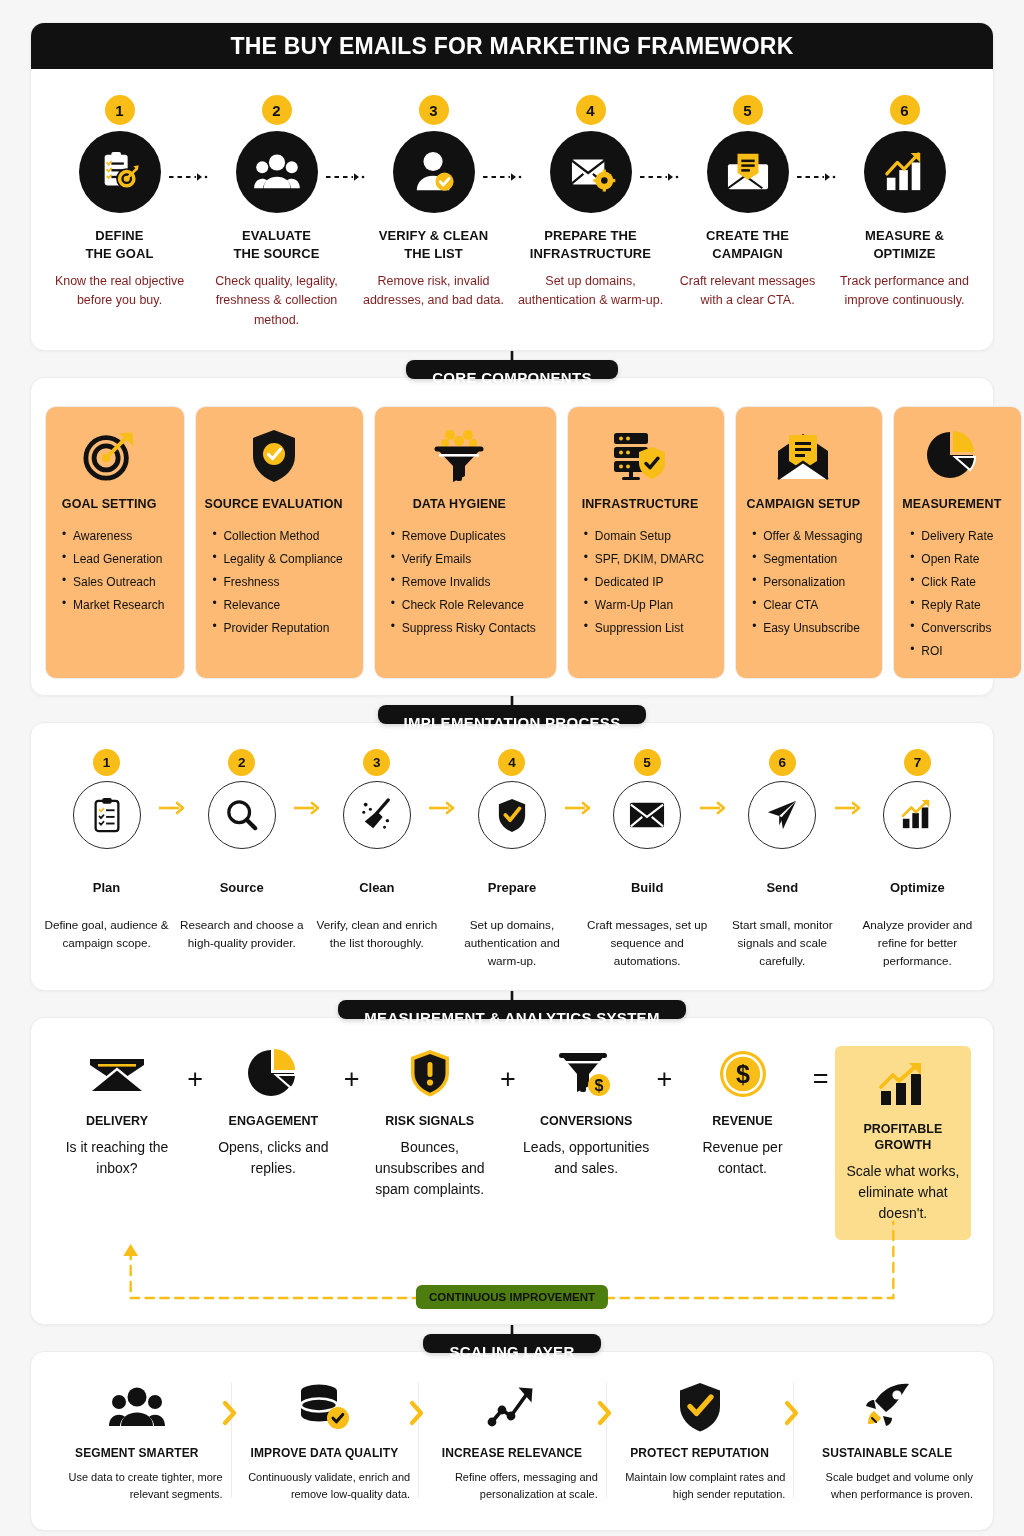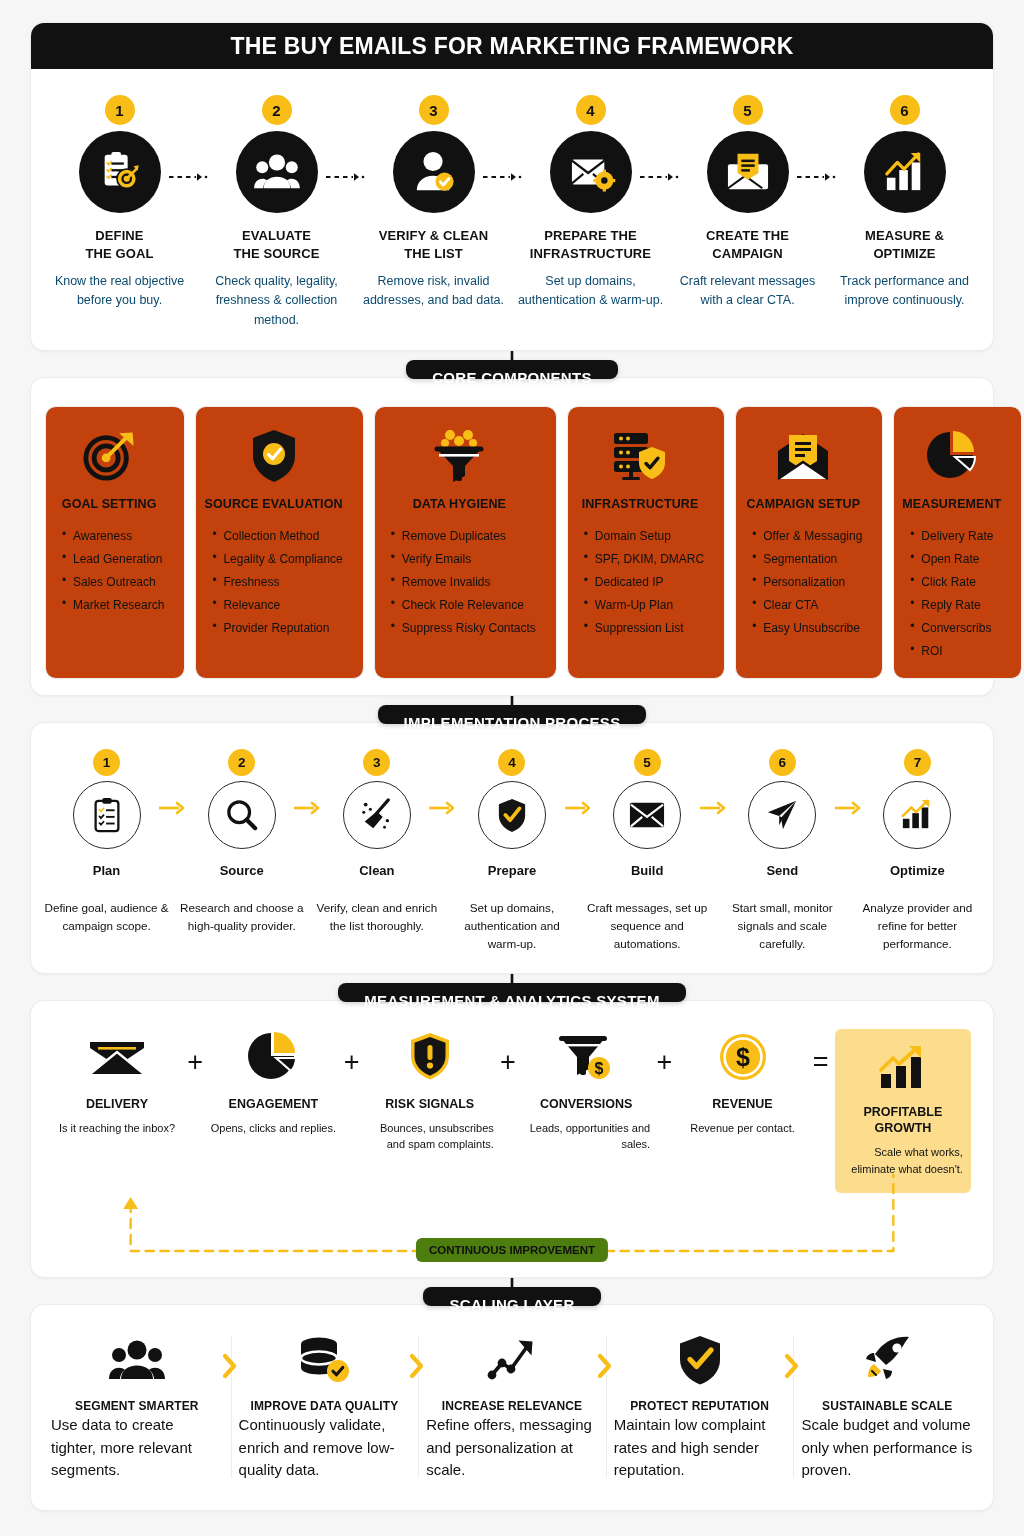--- a/index.html
+++ b/index.html
@@ -113,39 +113,39 @@
     font-weight: bold;
     text-align: center;
     line-height: 1.35;
     letter-spacing: .1px;
   }
   .stage-desc {
     margin-top: 10px;
     font-size: 12.5px;
     text-align: center;
     line-height: 1.55;
-    color: #0c4a6e;
+    color: #7f1d1d;
   }
   .stage-sep {
     position: absolute;
     top: 77px;
     right: -10px;
     width: 40px;
     display: flex; justify-content: center;
   }
 
   
   .comp-grid {
     display: flex;
     gap: 10px;
     padding: 28px 14px 16px 14px;
   }
   .comp-card {
     flex: 1 1 0;
-    background: #c2410c;
+    background: #fdba74;
     border: 1px solid #ececec;
     border-radius: 11px;
     padding: 18px 20px 16px 8px;
     display: flex;
     flex-direction: column;
     align-items: center;
   }
   .comp-icon { height: 62px; display: flex; align-items: center; justify-content: center; }
   .comp-title {
     margin-top: 10px;
@@ -195,21 +195,21 @@
     margin-bottom: 5px;
   }
   .impl-circle {
     width: 68px; height: 68px;
     border-radius: 50%;
     background: #ffffff;
     border: 1.4px solid #2a2a2a;
     display: flex; align-items: center; justify-content: center;
   }
   .impl-title {
-    margin-top: 14px;
+    margin-top: 31px;
     font-size: 13px;
     font-weight: bold;
     text-align: center;
   }
   .impl-desc {
     margin-top: 21px;
     font-size: 11.7px;
     line-height: 1.52;
     text-align: center;
   }
@@ -237,23 +237,23 @@
   .meas-icon { height: 56px; display: flex; align-items: center; justify-content: center; }
   .meas-title {
     margin-top: 11px;
     font-size: 12.5px;
     font-weight: bold;
     text-align: center;
     line-height: 1.3;
   }
   .meas-desc {
     margin-top: 8px;
-    font-size: 11px;
+    font-size: 14px;
     line-height: 1.5;
-    text-align: right;
+    text-align: center;
   }
   .meas-op {
     font-size: 27px;
     font-weight: 400;
     color: #111;
     line-height: 1;
     padding-top: 20px;
     width: 28px;
     text-align: center;
   }
@@ -310,24 +310,24 @@
   .scale-icon { height: 58px; display: flex; align-items: center; justify-content: center; }
   .scale-title {
     margin-top: 10px;
     font-size: 12px;
     font-weight: bold;
     text-align: center;
     letter-spacing: .1px;
     white-space: nowrap;
   }
   .scale-desc {
-    margin-top: 1px;
-    font-size: 15px;
+    margin-top: 9px;
+    font-size: 11px;
     line-height: 1.5;
-    text-align: left;
+    text-align: right;
   }
   .scale-chev {
     position: absolute;
     top: 22px;
     right: -7px;
     z-index: 4;
   }
   svg { overflow: visible; }
 </style>
 </head>

